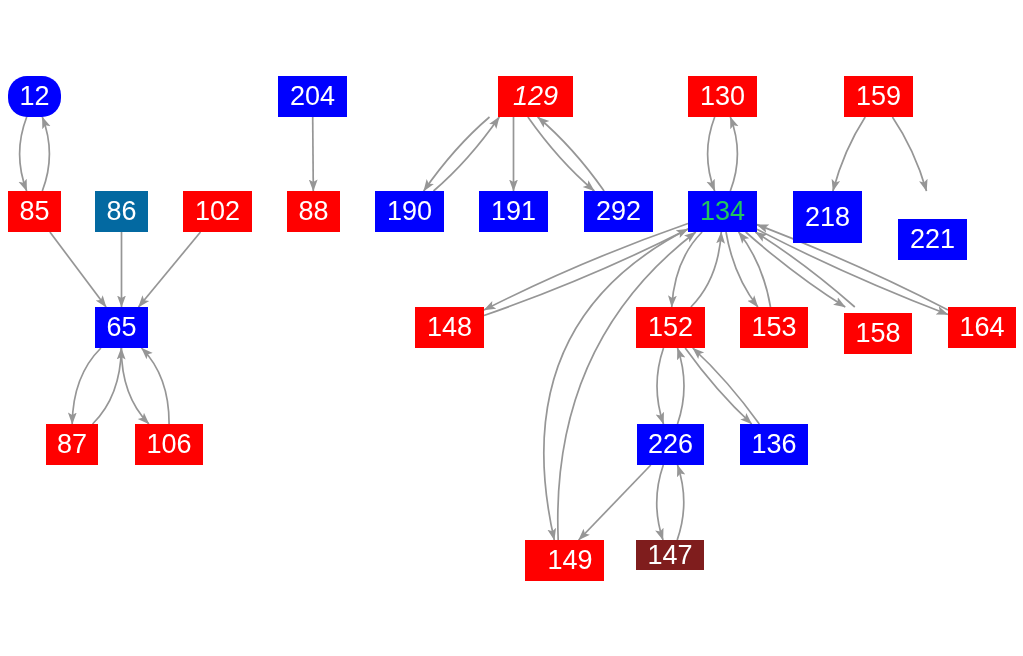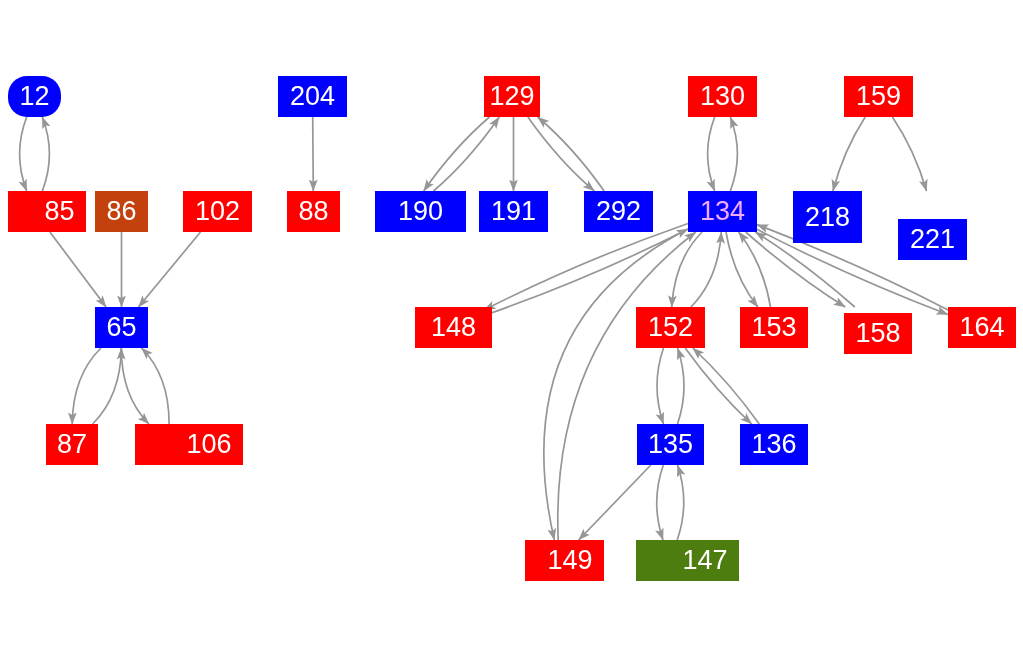--- a/index.html
+++ b/index.html
@@ -81,89 +81,89 @@
         <path d="M 677.2 540.0 Q 690.2 502.6 677.5 465.0" fill="none" stroke="#969696" stroke-width="1.7" marker-end="url(#arrow)"></path>
       </g>
   </svg>
   <div id="node-layer">
       <div class="node" style="left: 8px; top: 76px; width: 53px; height: 41px; background: rgb(0, 0, 255); color: rgb(255, 255, 255); border-radius: 19px;">
         <span>12</span>
       </div>
       <div class="node" style="left: 278px; top: 76px; width: 69px; height: 41px; background: rgb(0, 0, 255); color: rgb(255, 255, 255);">
         <span>204</span>
       </div>
-      <div class="node" style="left: 484px; top: 76px; width: 56px; height: 41px; background: rgb(255, 0, 0); color: rgb(255, 255, 255);">
+      <div class="node" style="left: 498px; top: 76px; width: 75px; height: 41px; background: rgb(255, 0, 0); color: rgb(255, 255, 255); font-style: italic;">
         <span>129</span>
       </div>
       <div class="node" style="left: 688px; top: 76px; width: 69px; height: 41px; background: rgb(255, 0, 0); color: rgb(255, 255, 255);">
         <span>130</span>
       </div>
       <div class="node" style="left: 844px; top: 76px; width: 69px; height: 41px; background: rgb(255, 0, 0); color: rgb(255, 255, 255);">
         <span>159</span>
       </div>
-      <div class="node" style="left: 8px; top: 191px; width: 53px; height: 41px; background: rgb(255, 0, 0); color: rgb(255, 255, 255); padding-left: 25px;">
+      <div class="node" style="left: 8px; top: 191px; width: 53px; height: 41px; background: rgb(255, 0, 0); color: rgb(255, 255, 255);">
         <span>85</span>
       </div>
-      <div class="node" style="left: 95px; top: 191px; width: 53px; height: 41px; background: #c2410c; color: rgb(255, 255, 255);">
+      <div class="node" style="left: 95px; top: 191px; width: 53px; height: 41px; background: #0369a1; color: rgb(255, 255, 255);">
         <span>86</span>
       </div>
       <div class="node" style="left: 183px; top: 191px; width: 69px; height: 41px; background: rgb(255, 0, 0); color: rgb(255, 255, 255);">
         <span>102</span>
       </div>
       <div class="node" style="left: 287px; top: 191px; width: 53px; height: 41px; background: rgb(255, 0, 0); color: rgb(255, 255, 255);">
         <span>88</span>
       </div>
-      <div class="node" style="left: 375px; top: 191px; width: 91px; height: 41px; background: rgb(0, 0, 255); color: rgb(255, 255, 255);">
+      <div class="node" style="left: 375px; top: 191px; width: 69px; height: 41px; background: rgb(0, 0, 255); color: rgb(255, 255, 255);">
         <span>190</span>
       </div>
       <div class="node" style="left: 479px; top: 191px; width: 69px; height: 41px; background: rgb(0, 0, 255); color: rgb(255, 255, 255);">
         <span>191</span>
       </div>
       <div class="node" style="left: 584px; top: 191px; width: 69px; height: 41px; background: rgb(0, 0, 255); color: rgb(255, 255, 255);">
         <span>292</span>
       </div>
-      <div class="node" style="left: 688px; top: 191px; width: 69px; height: 41px; background: rgb(0, 0, 255); color: #f0abfc;">
+      <div class="node" style="left: 688px; top: 191px; width: 69px; height: 41px; background: rgb(0, 0, 255); color: #22c55e;">
         <span>134</span>
       </div>
       <div class="node" style="left: 793px; top: 191px; width: 69px; height: 52px; background: rgb(0, 0, 255); color: rgb(255, 255, 255);">
         <span>218</span>
       </div>
       <div class="node" style="left: 898px; top: 191px; width: 69px; height: 41px; background: rgb(0, 0, 255); color: rgb(255, 255, 255); margin-top: 28px;">
         <span>221</span>
       </div>
       <div class="node" style="left: 95px; top: 307px; width: 53px; height: 41px; background: rgb(0, 0, 255); color: rgb(255, 255, 255);">
         <span>65</span>
       </div>
-      <div class="node" style="left: 415px; top: 307px; width: 77px; height: 41px; background: rgb(255, 0, 0); color: rgb(255, 255, 255);">
+      <div class="node" style="left: 415px; top: 307px; width: 69px; height: 41px; background: rgb(255, 0, 0); color: rgb(255, 255, 255);">
         <span>148</span>
       </div>
       <div class="node" style="left: 636px; top: 307px; width: 69px; height: 41px; background: rgb(255, 0, 0); color: rgb(255, 255, 255);">
         <span>152</span>
       </div>
       <div class="node" style="left: 740px; top: 307px; width: 68px; height: 41px; background: rgb(255, 0, 0); color: rgb(255, 255, 255);">
         <span>153</span>
       </div>
       <div class="node" style="left: 844px; top: 307px; width: 68px; height: 41px; background: rgb(255, 0, 0); color: rgb(255, 255, 255); margin-top: 6px;">
         <span>158</span>
       </div>
       <div class="node" style="left: 948px; top: 307px; width: 68px; height: 41px; background: rgb(255, 0, 0); color: rgb(255, 255, 255);">
         <span>164</span>
       </div>
       <div class="node" style="left: 46px; top: 424px; width: 52px; height: 41px; background: rgb(255, 0, 0); color: rgb(255, 255, 255);">
         <span>87</span>
       </div>
-      <div class="node" style="left: 135px; top: 424px; width: 68px; height: 41px; background: rgb(255, 0, 0); color: rgb(255, 255, 255); padding-left: 40px;">
+      <div class="node" style="left: 135px; top: 424px; width: 68px; height: 41px; background: rgb(255, 0, 0); color: rgb(255, 255, 255);">
         <span>106</span>
       </div>
       <div class="node" style="left: 637px; top: 424px; width: 67px; height: 41px; background: rgb(0, 0, 255); color: rgb(255, 255, 255);">
-        <span>135</span>
+        <span>226</span>
       </div>
       <div class="node" style="left: 740px; top: 424px; width: 68px; height: 41px; background: rgb(0, 0, 255); color: rgb(255, 255, 255);">
         <span>136</span>
       </div>
       <div class="node" style="left: 525px; top: 540px; width: 68px; height: 41px; background: rgb(255, 0, 0); color: rgb(255, 255, 255); padding-left: 11px;">
         <span>149</span>
       </div>
-      <div class="node" style="left: 636px; top: 540px; width: 68px; height: 41px; background: #4d7c0f; color: rgb(255, 255, 255); padding-left: 35px;">
+      <div class="node" style="left: 636px; top: 540px; width: 68px; height: 30px; background: #7f1d1d; color: rgb(255, 255, 255);">
         <span>147</span>
       </div>
     </div>
 </div>
 
 </body></html>

